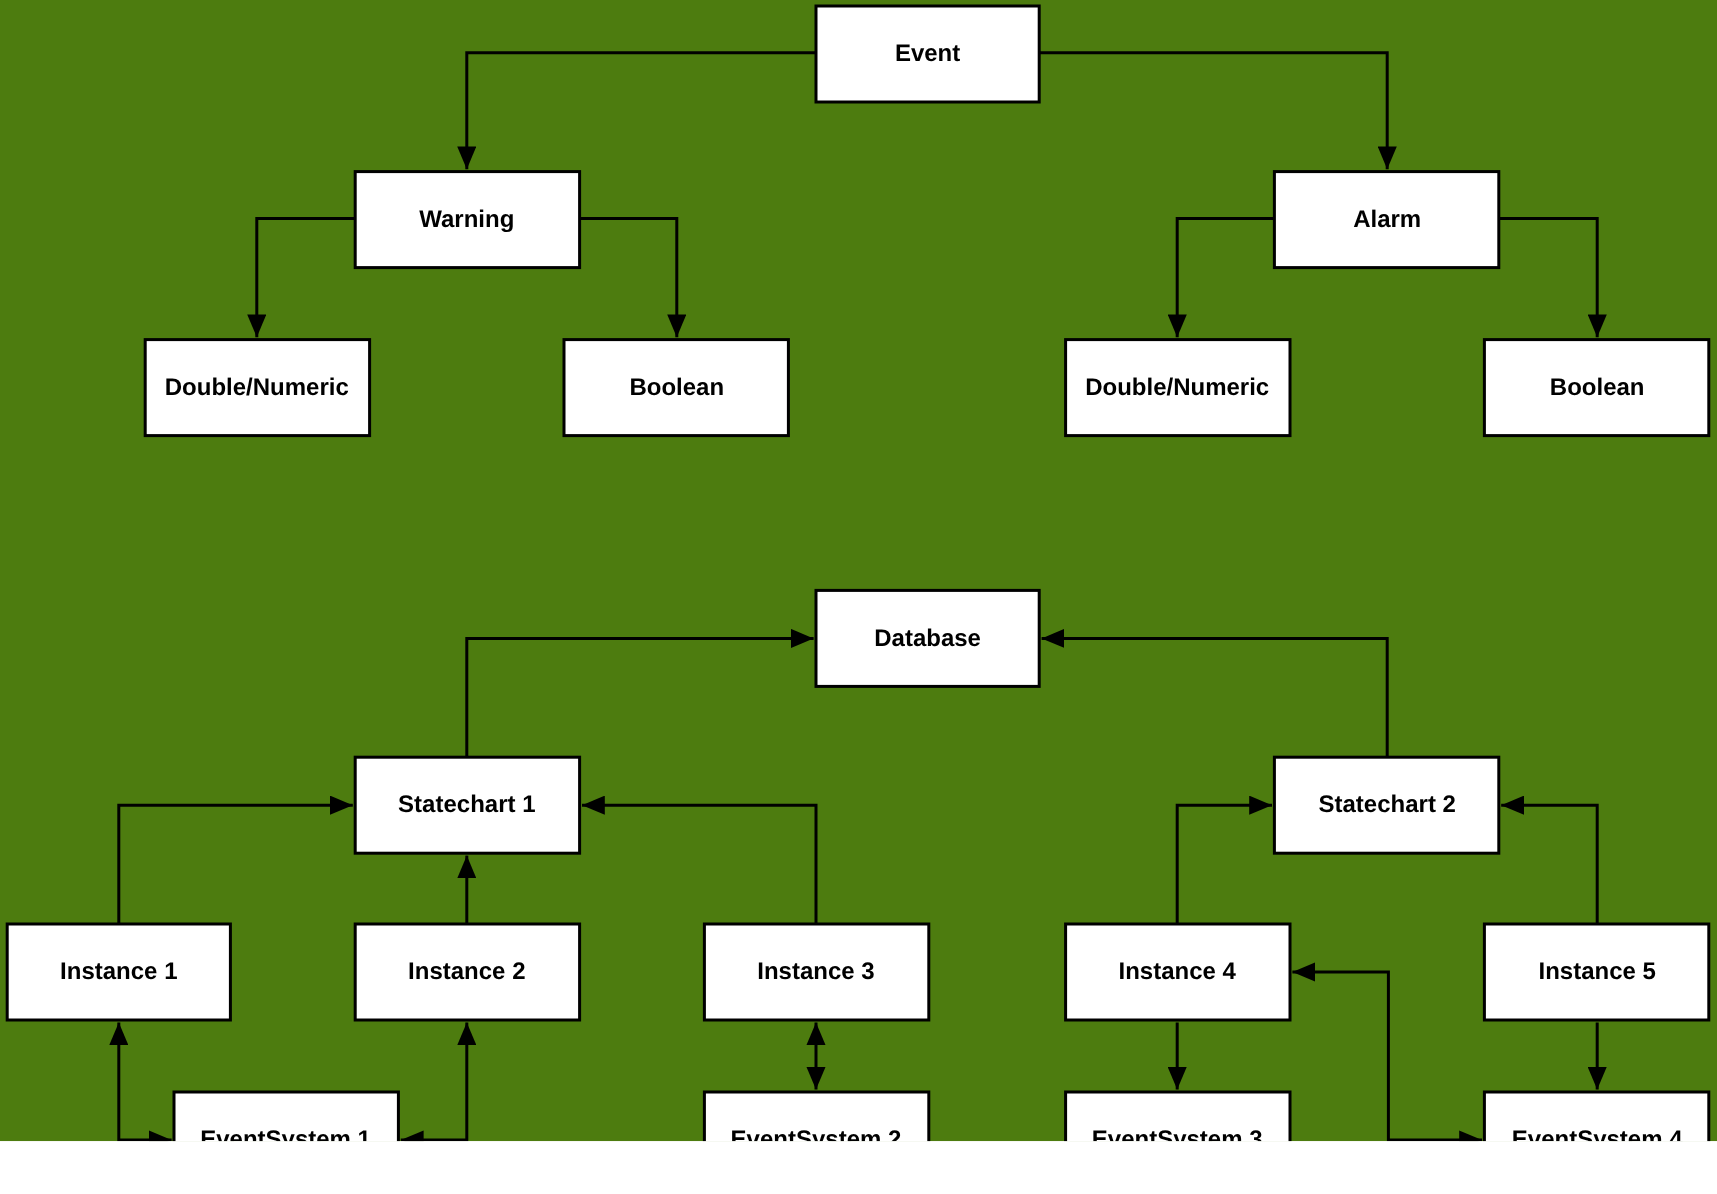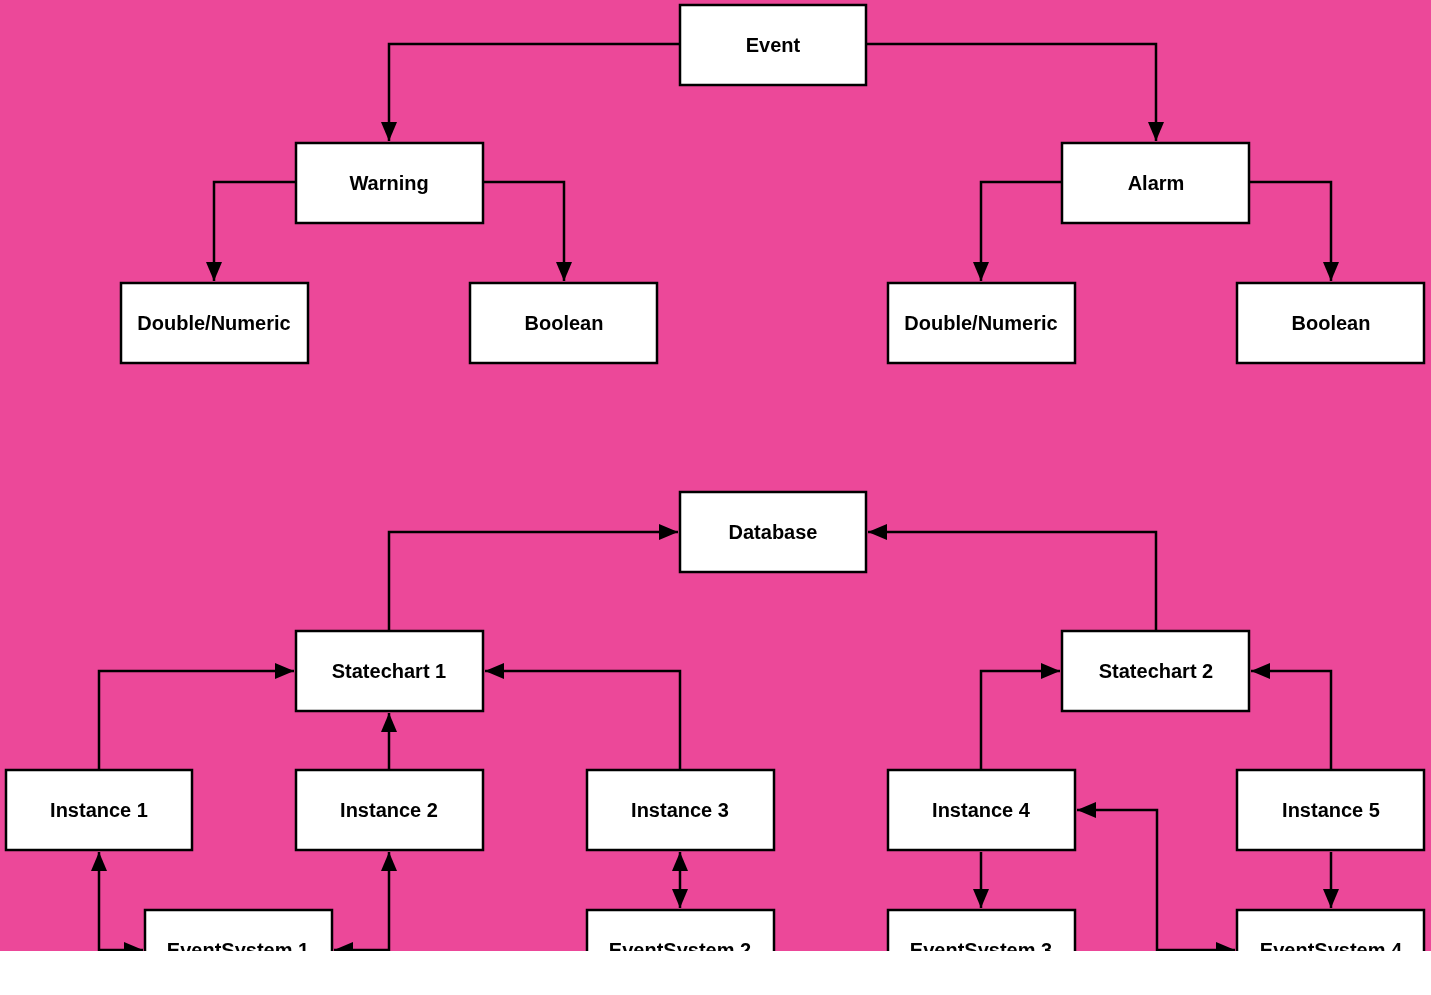--- a/index.html
+++ b/index.html
@@ -4,21 +4,21 @@
 <style>
   html, body {
     margin: 0;
     padding: 0;
     background: #ffffff;
   }
   .canvas {
     position: relative;
     width: 1431px;
     height: 951px;
-    background: #ec4899;
+    background: #4d7c0f;
     overflow: hidden;
   }
   svg { display: block; }
   .node-box {
     fill: #ffffff;
     stroke: #000000;
     stroke-width: 2.5;
   }
   .edge {
     fill: none;

